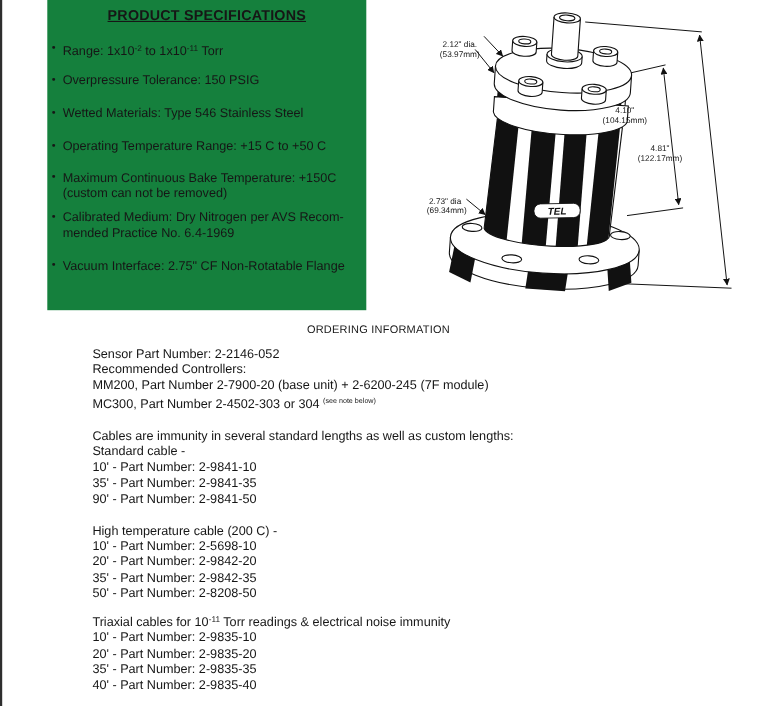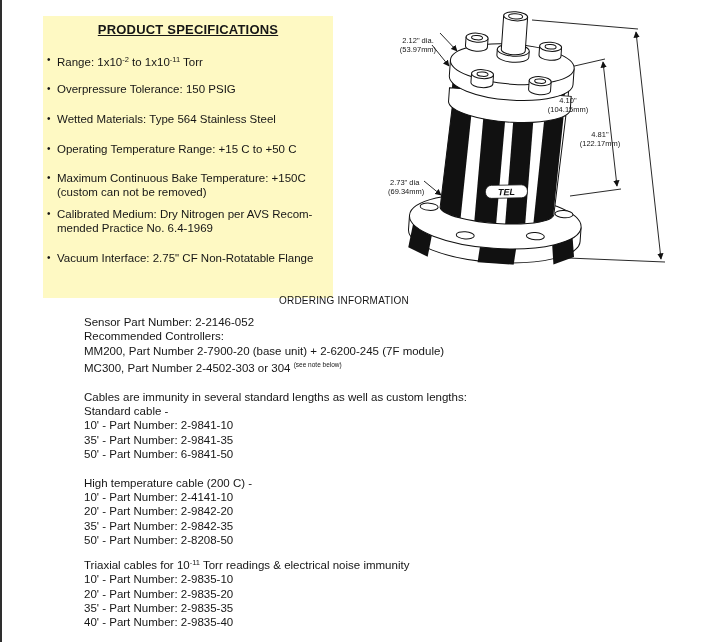--- a/index.html
+++ b/index.html
@@ -7,22 +7,22 @@
     width:703px;height:642px;position:relative;overflow:hidden;
     background:#ffffff;
     font-family:"Liberation Sans", sans-serif;
     color:#161616;
     -webkit-font-smoothing:antialiased;
   }
   .scan-line{position:absolute;left:0;top:0;width:2px;height:642px;background:#2e2e2e;}
 
   
   .spec-panel{
-    position:absolute;left:43px;top:16px;width:290px;height:282px;
-    background:#fef9c3;
+    position:absolute;left:43px;top:0;width:290px;height:282px;
+    background:#15803d;
   }
   .spec-title{
     position:absolute;top:6px;left:0;width:100%;text-align:center;
     font-size:13px;font-weight:bold;text-decoration:underline;letter-spacing:.2px;
   }
   .bullet-row{position:absolute;left:4px;width:282px;display:flex;font-size:11.5px;line-height:14px;}
   .bullet-marker{width:10px;flex:0 0 10px;font-size:10px;}
   .bullet-text{flex:1;}
   .sup{font-size:7.5px;vertical-align:4px;letter-spacing:0;}
 
@@ -56,21 +56,21 @@
     <span class="bullet-text"><span>Range: 1x10</span><span class="sup">-2</span><span> to 1x10</span><span class="sup">-11</span><span> Torr</span></span>
   </div>
 
   <div class="bullet-row" style="top:66px">
     <span class="bullet-marker">•</span>
     <span class="bullet-text">Overpressure Tolerance: 150 PSIG</span>
   </div>
 
   <div class="bullet-row" style="top:96px">
     <span class="bullet-marker">•</span>
-    <span class="bullet-text">Wetted Materials: Type 564 Stainless Steel</span>
+    <span class="bullet-text">Wetted Materials: Type 546 Stainless Steel</span>
   </div>
 
   <div class="bullet-row" style="top:126px">
     <span class="bullet-marker">•</span>
     <span class="bullet-text">Operating Temperature Range: +15 C to +50 C</span>
   </div>
 
   <div class="bullet-row" style="top:155px">
     <span class="bullet-marker">•</span>
     <span class="bullet-text">
@@ -216,26 +216,26 @@
   <div class="bold">Recommended Controllers:</div>
   <div>MM200, Part Number 2-7900-20 (base unit) + 2-6200-245 (7F module)</div>
   <div><span>MC300, Part Number 2-4502-303 or 304 </span><span class="note-sup">(see note below)</span></div>
 
   <div class="gap"></div>
 
   <div class="bold">Cables are immunity in several standard lengths as well as custom lengths:</div>
   <div>Standard cable -</div>
   <div>10' - Part Number: 2-9841-10</div>
   <div>35' - Part Number: 2-9841-35</div>
-  <div>50' - Part Number: 6-9841-50</div>
+  <div>90' - Part Number: 2-9841-50</div>
 
   <div class="gap"></div>
 
   <div>High temperature cable (200 C) -</div>
-  <div>10' - Part Number: 2-4141-10</div>
+  <div>10' - Part Number: 2-5698-10</div>
   <div>20' - Part Number: 2-9842-20</div>
   <div>35' - Part Number: 2-9842-35</div>
   <div>50' - Part Number: 2-8208-50</div>
 
   <div class="gap-sm"></div>
 
   <div><span>Triaxial cables for 10</span><span class="sup">-11</span><span> Torr readings &amp; electrical noise immunity</span></div>
   <div>10' - Part Number: 2-9835-10</div>
   <div>20' - Part Number: 2-9835-20</div>
   <div>35' - Part Number: 2-9835-35</div>

